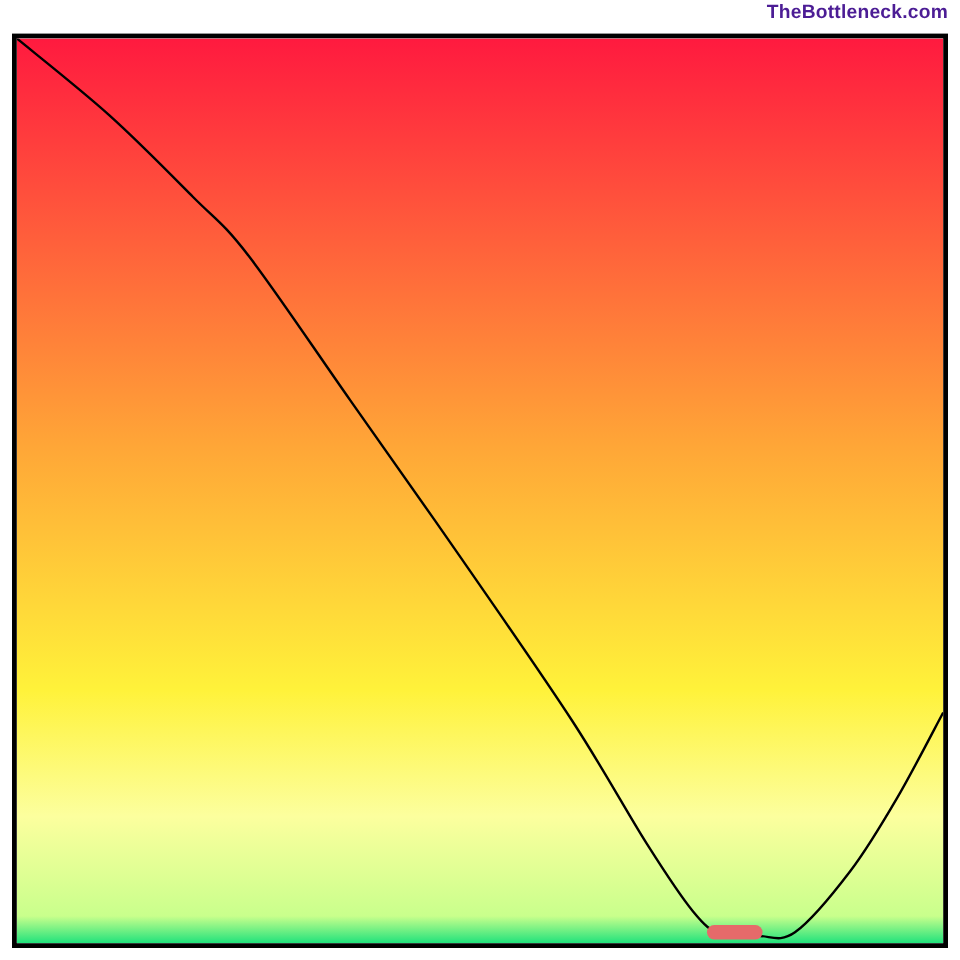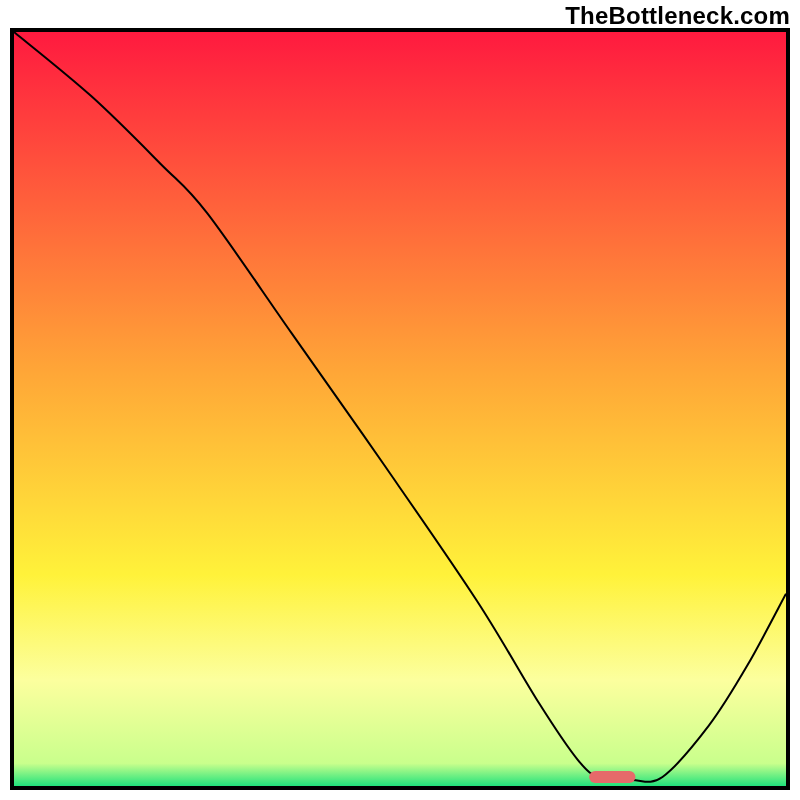--- a/index.html
+++ b/index.html
@@ -8,22 +8,22 @@
     width: 800px;
     height: 800px;
     background: #ffffff;
     overflow: hidden;
     font-family: Arial, Helvetica, sans-serif;
   }
   .watermark {
     position: absolute;
     top: 2px;
     right: 10px;
-    color: #000000;
-    font-size: 24px;
+    color: #4c1d95;
+    font-size: 16px;
     font-weight: bold;
     letter-spacing: 0.2px;
   }
   .plot-frame {
     position: absolute;
     left: 10px;
     top: 28px;
     width: 780px;
     height: 762px;
     box-sizing: border-box;

